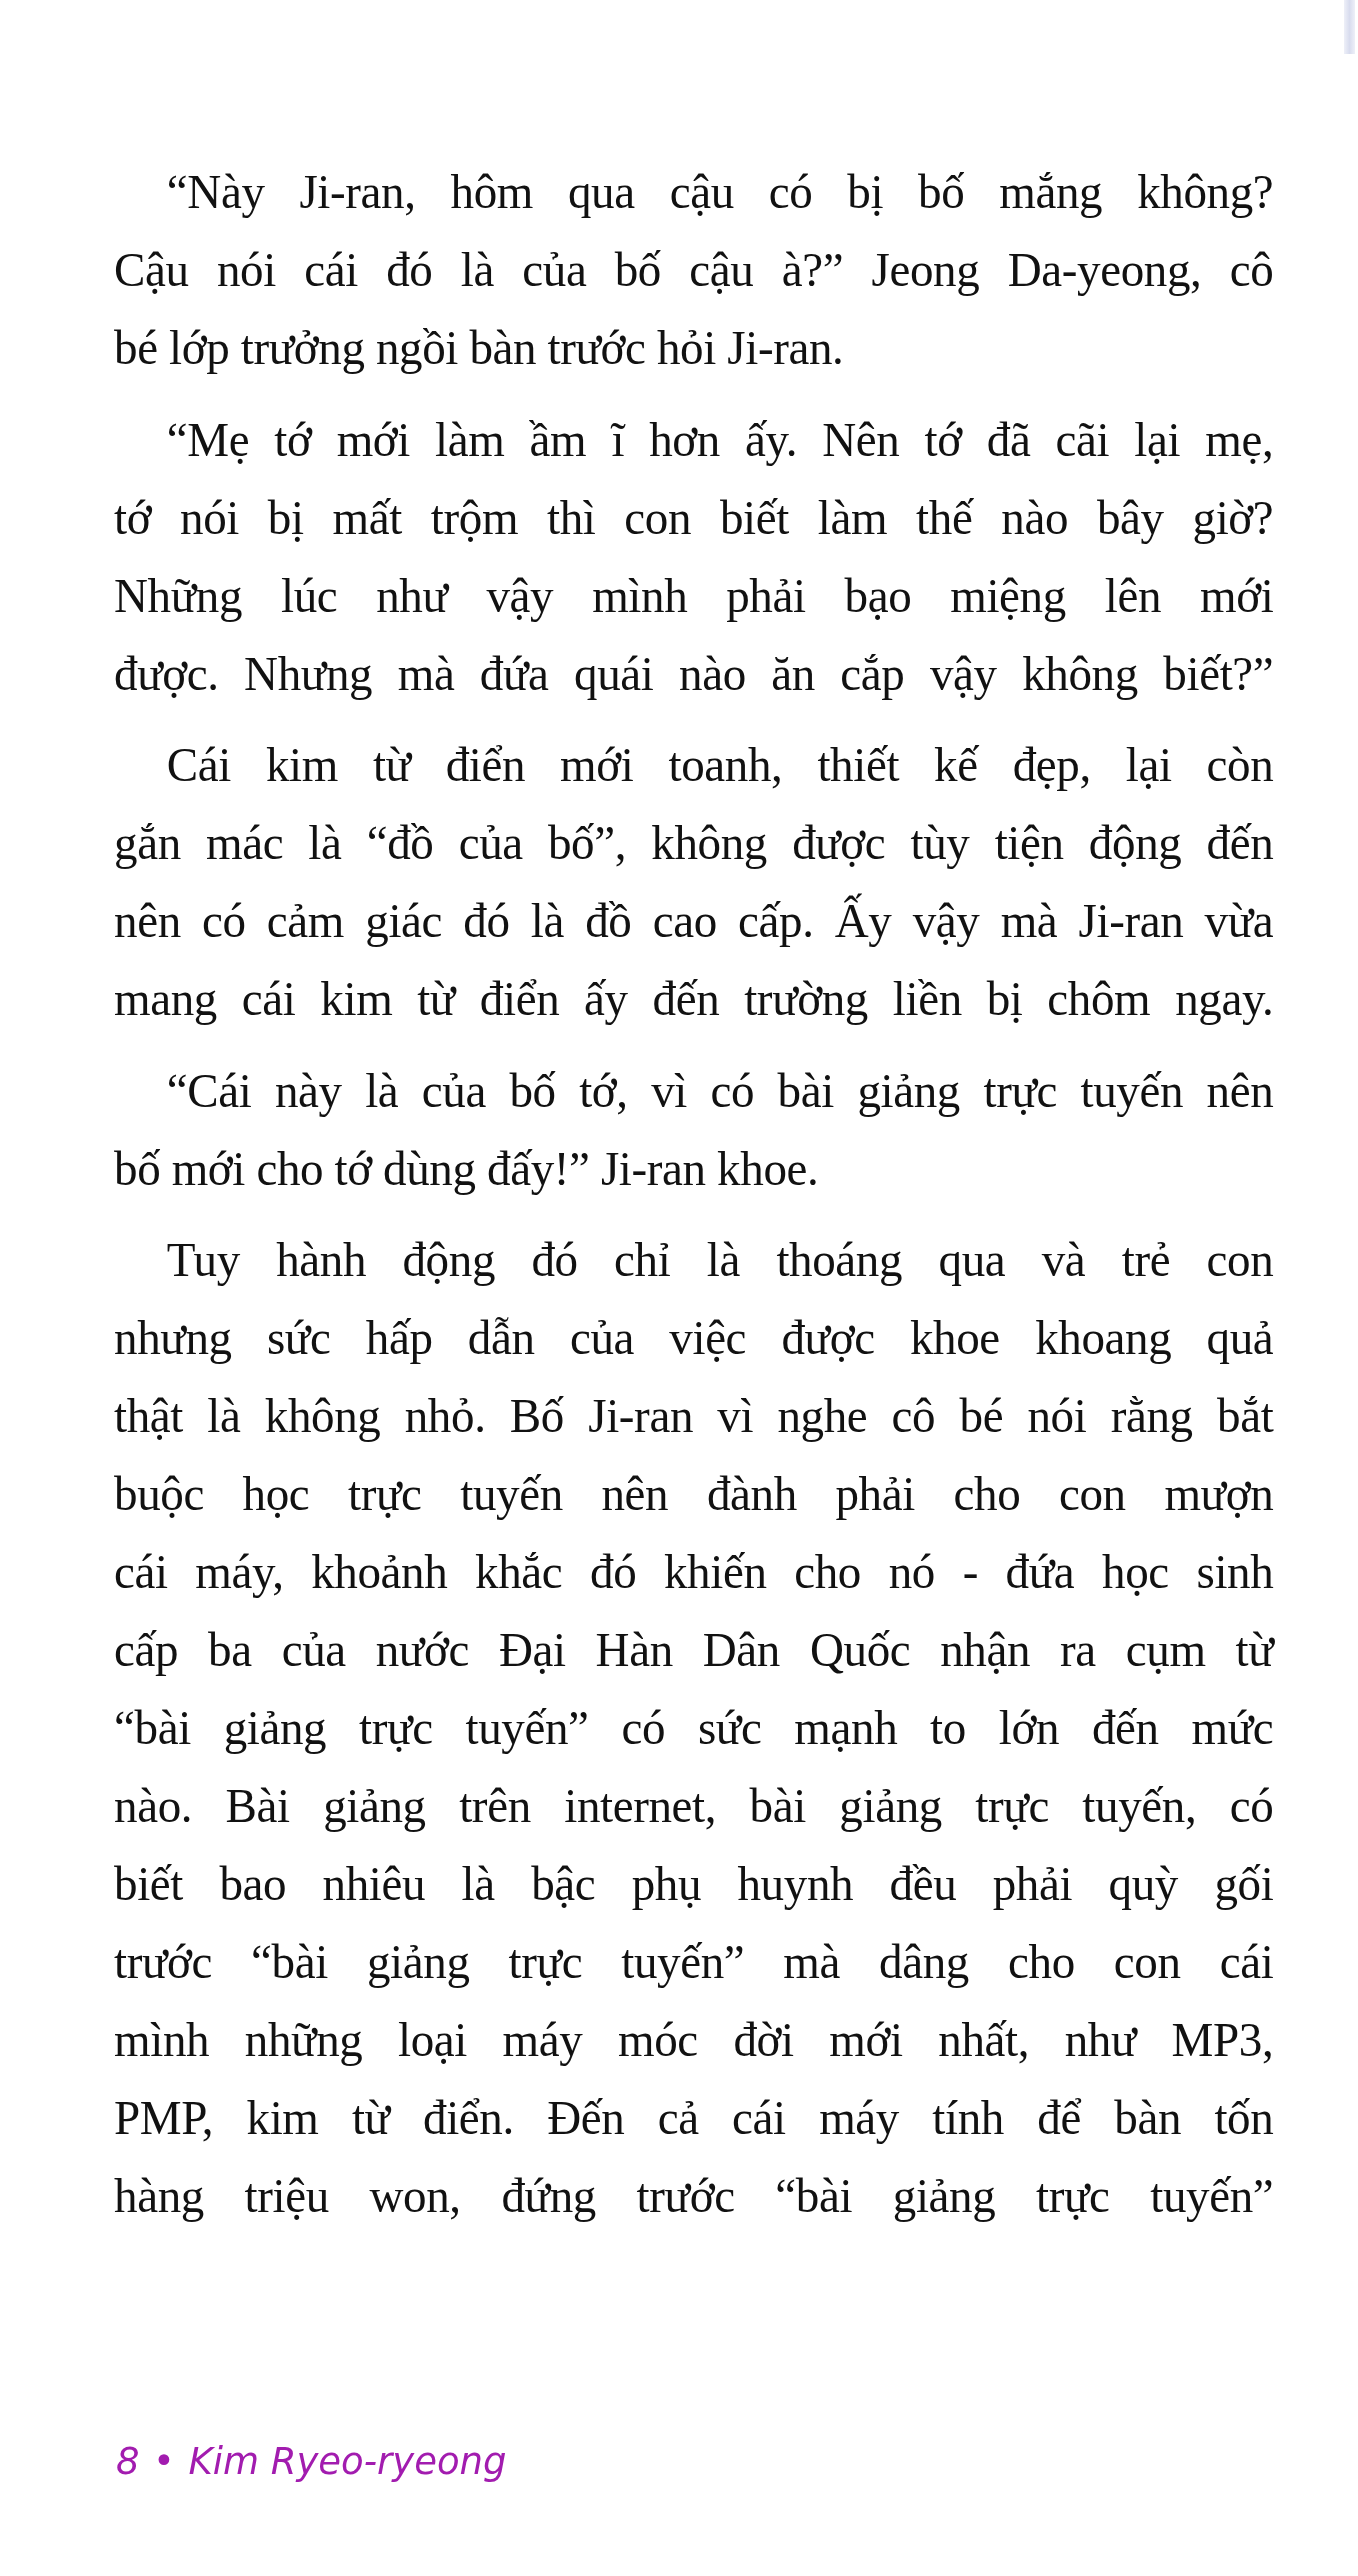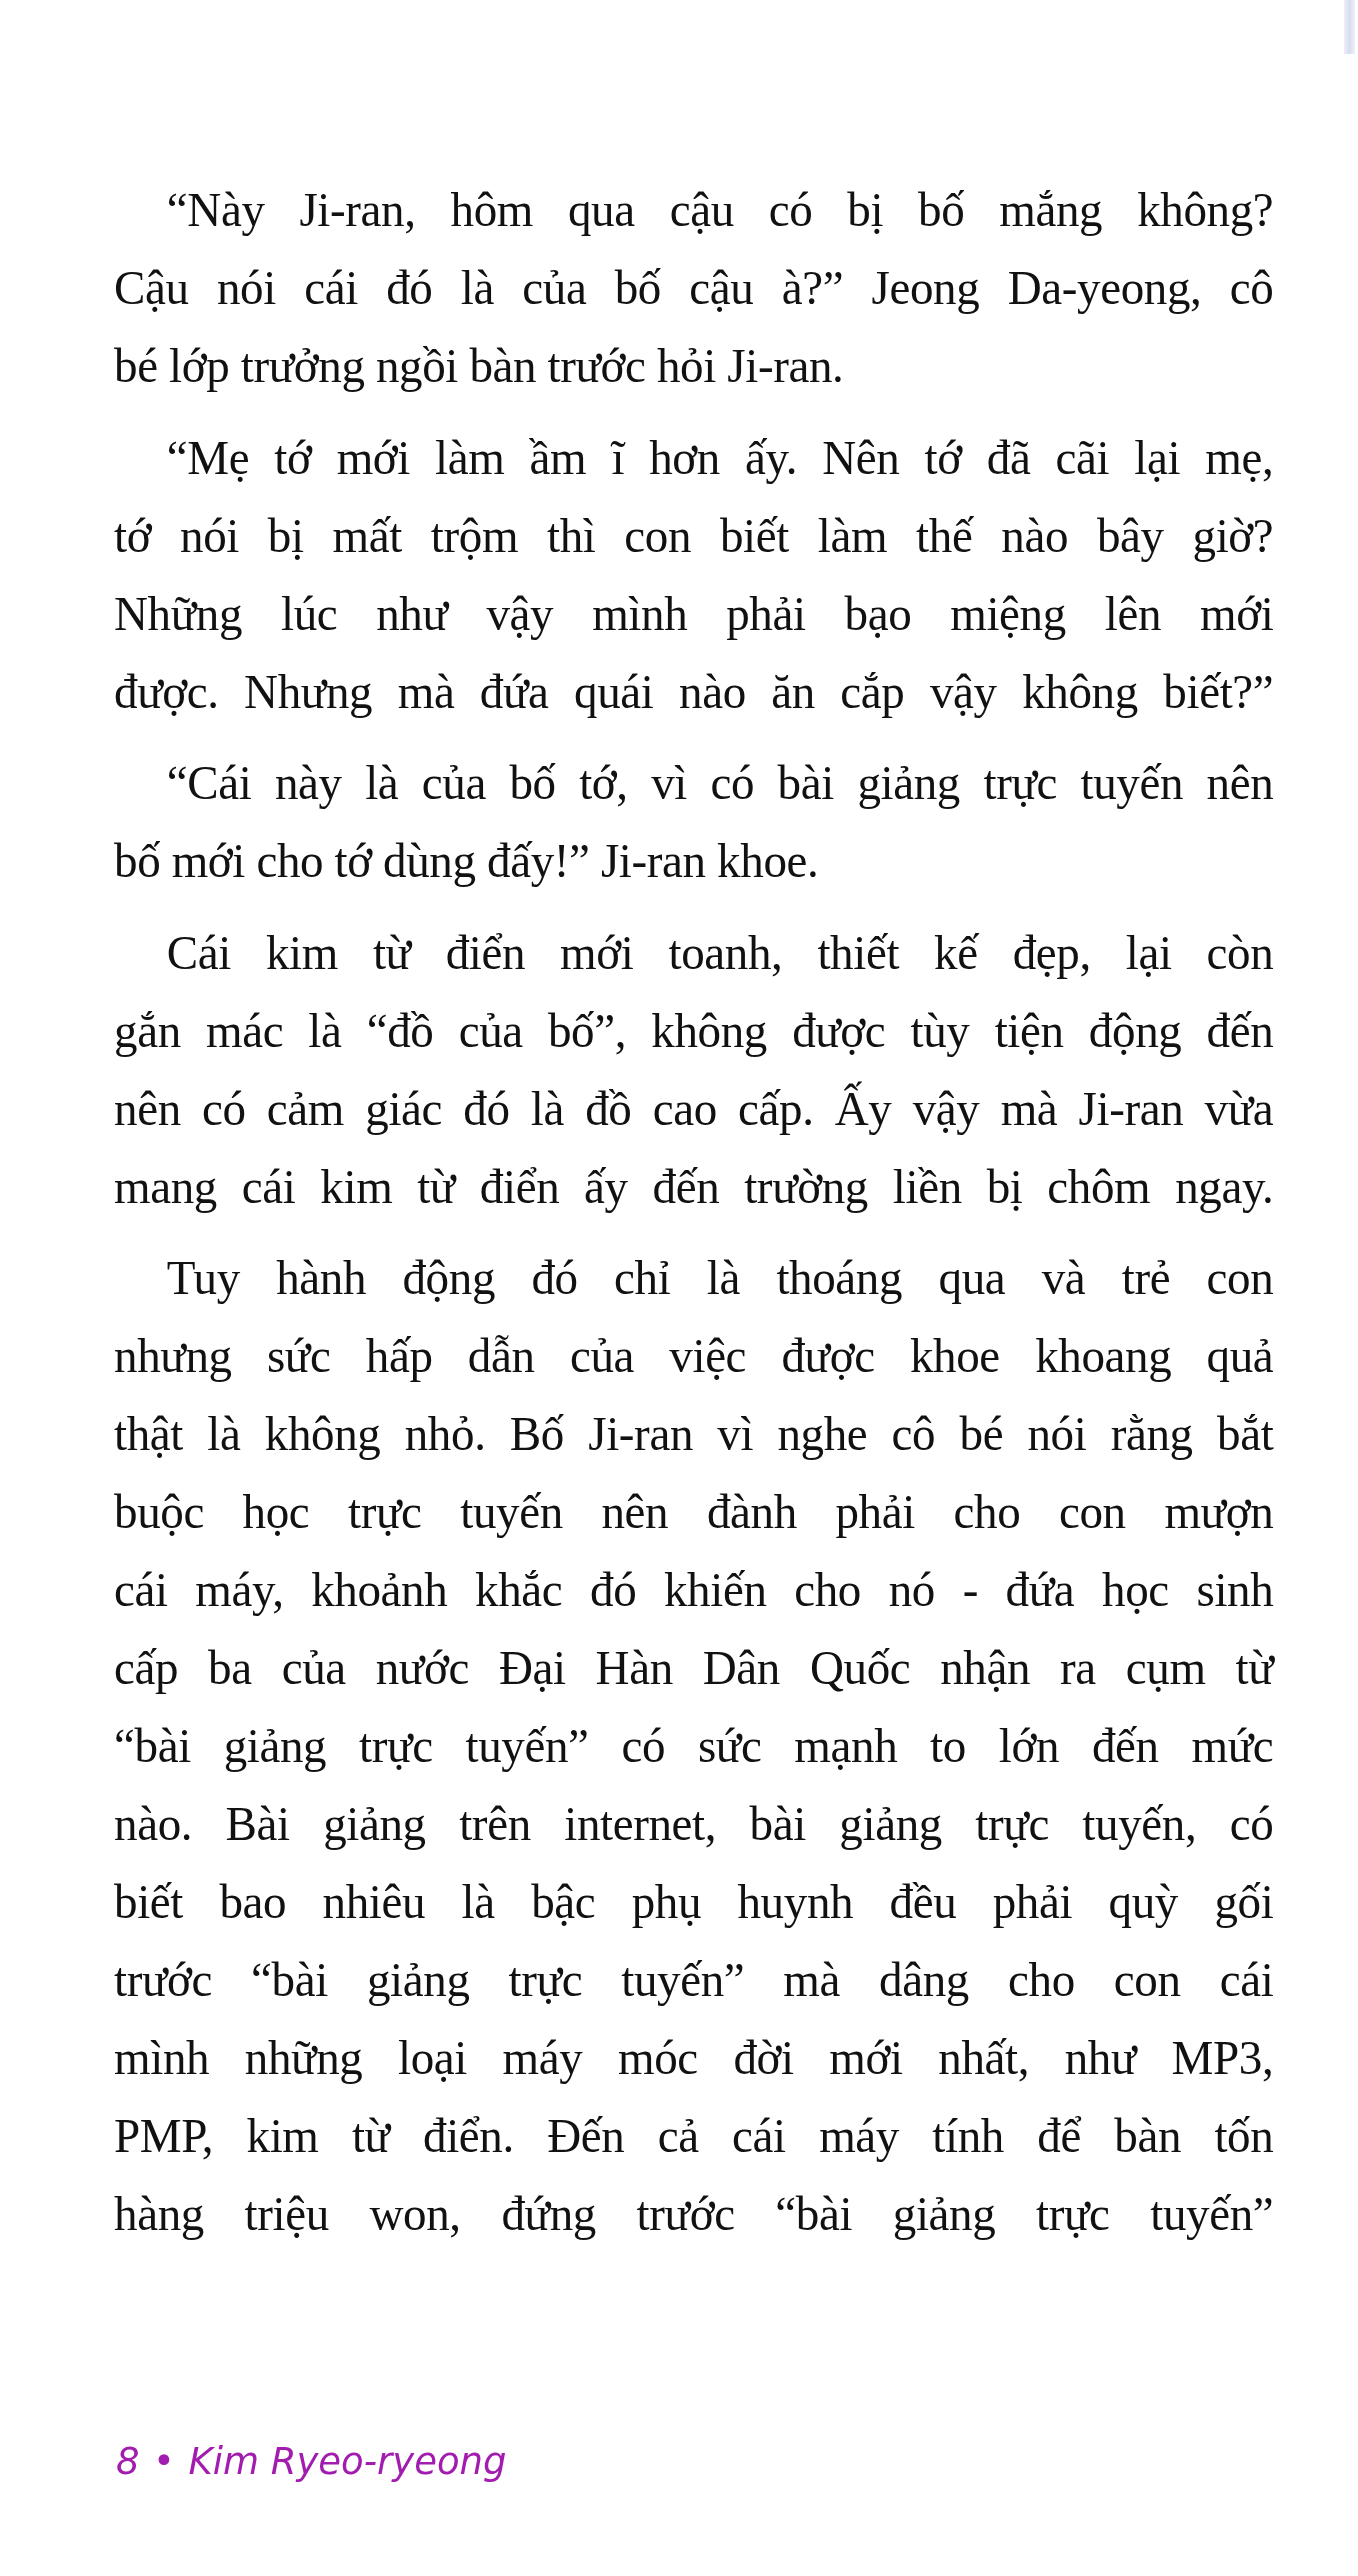--- a/index.html
+++ b/index.html
@@ -19,21 +19,21 @@
     position: absolute;
     top: 0;
     left: 1344px;
     width: 10.5px;
     height: 54px;
     background: linear-gradient(to right, #eef0f8, #d8dcee, #eef0f8);
   }
   .page-body {
     position: absolute;
     left: 114px;
-    top: 171px;
+    top: 153px;
     width: 1159px;
   }
   .paragraph {
     margin: 0 0 13.5px 0;
   }
   .line {
     display: block;
     height: 78px;
     line-height: 78px;
     font-size: 49px;
@@ -80,28 +80,28 @@
     <span class="line">Cậu nói cái đó là của bố cậu à?” Jeong Da-yeong, cô</span>
     <span class="line last">bé lớp trưởng ngồi bàn trước hỏi Ji-ran.</span>
   </p>
   <p class="paragraph">
     <span class="line indent">“Mẹ tớ mới làm ầm ĩ hơn ấy. Nên tớ đã cãi lại mẹ,</span>
     <span class="line">tớ nói bị mất trộm thì con biết làm thế nào bây giờ?</span>
     <span class="line">Những lúc như vậy mình phải bạo miệng lên mới</span>
     <span class="line">được. Nhưng mà đứa quái nào ăn cắp vậy không biết?”</span>
   </p>
   <p class="paragraph">
-    <span class="line indent">“Cái này là của bố tớ, vì có bài giảng trực tuyến nên</span>
-    <span class="line last">bố mới cho tớ dùng đấy!” Ji-ran khoe.</span>
-  </p>
-  <p class="paragraph">
     <span class="line indent">Cái kim từ điển mới toanh, thiết kế đẹp, lại còn</span>
     <span class="line">gắn mác là “đồ của bố”, không được tùy tiện động đến</span>
     <span class="line">nên có cảm giác đó là đồ cao cấp. Ấy vậy mà Ji-ran vừa</span>
     <span class="line">mang cái kim từ điển ấy đến trường liền bị chôm ngay.</span>
+  </p>
+  <p class="paragraph">
+    <span class="line indent">“Cái này là của bố tớ, vì có bài giảng trực tuyến nên</span>
+    <span class="line last">bố mới cho tớ dùng đấy!” Ji-ran khoe.</span>
   </p>
   <p class="paragraph">
     <span class="line indent">Tuy hành động đó chỉ là thoáng qua và trẻ con</span>
     <span class="line">nhưng sức hấp dẫn của việc được khoe khoang quả</span>
     <span class="line">thật là không nhỏ. Bố Ji-ran vì nghe cô bé nói rằng bắt</span>
     <span class="line">buộc học trực tuyến nên đành phải cho con mượn</span>
     <span class="line">cái máy, khoảnh khắc đó khiến cho nó - đứa học sinh</span>
     <span class="line">cấp ba của nước Đại Hàn Dân Quốc nhận ra cụm từ</span>
     <span class="line">“bài giảng trực tuyến” có sức mạnh to lớn đến mức</span>
     <span class="line">nào. Bài giảng trên internet, bài giảng trực tuyến, có</span>

